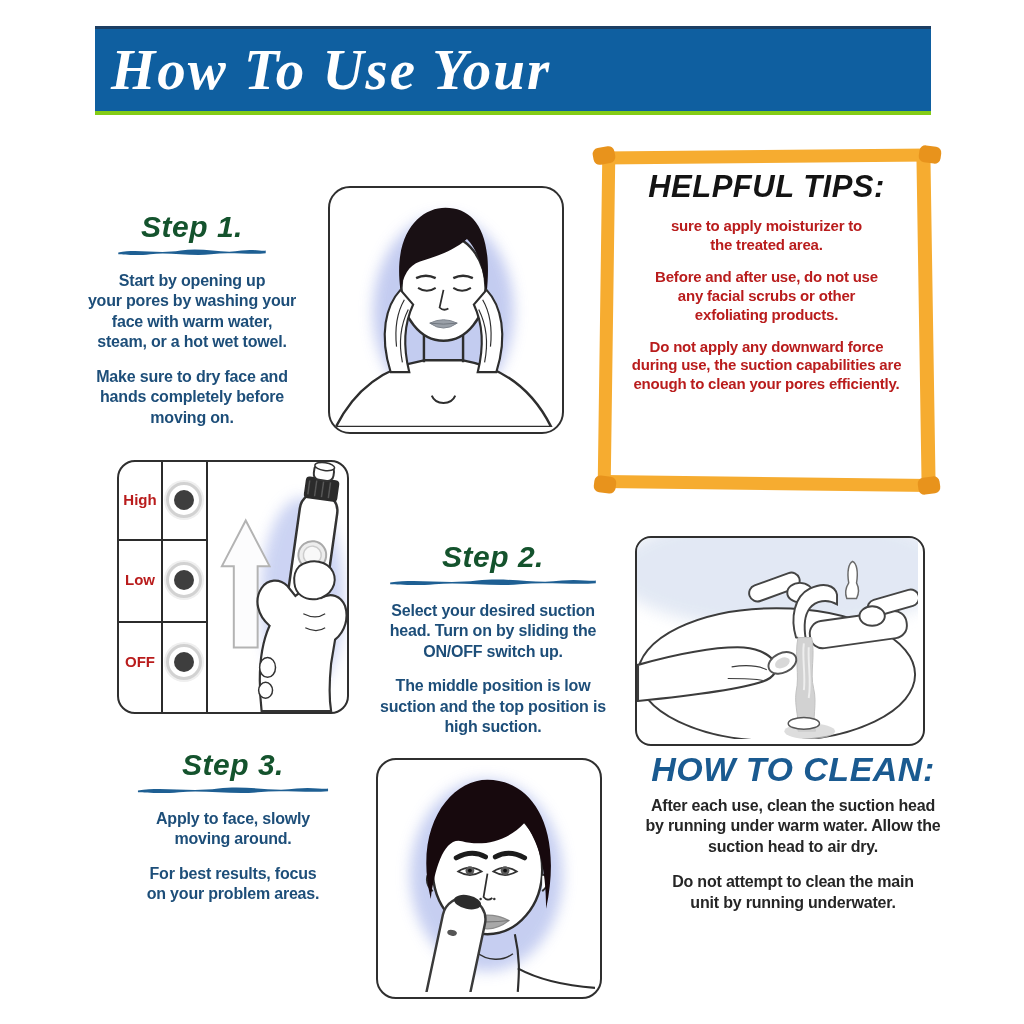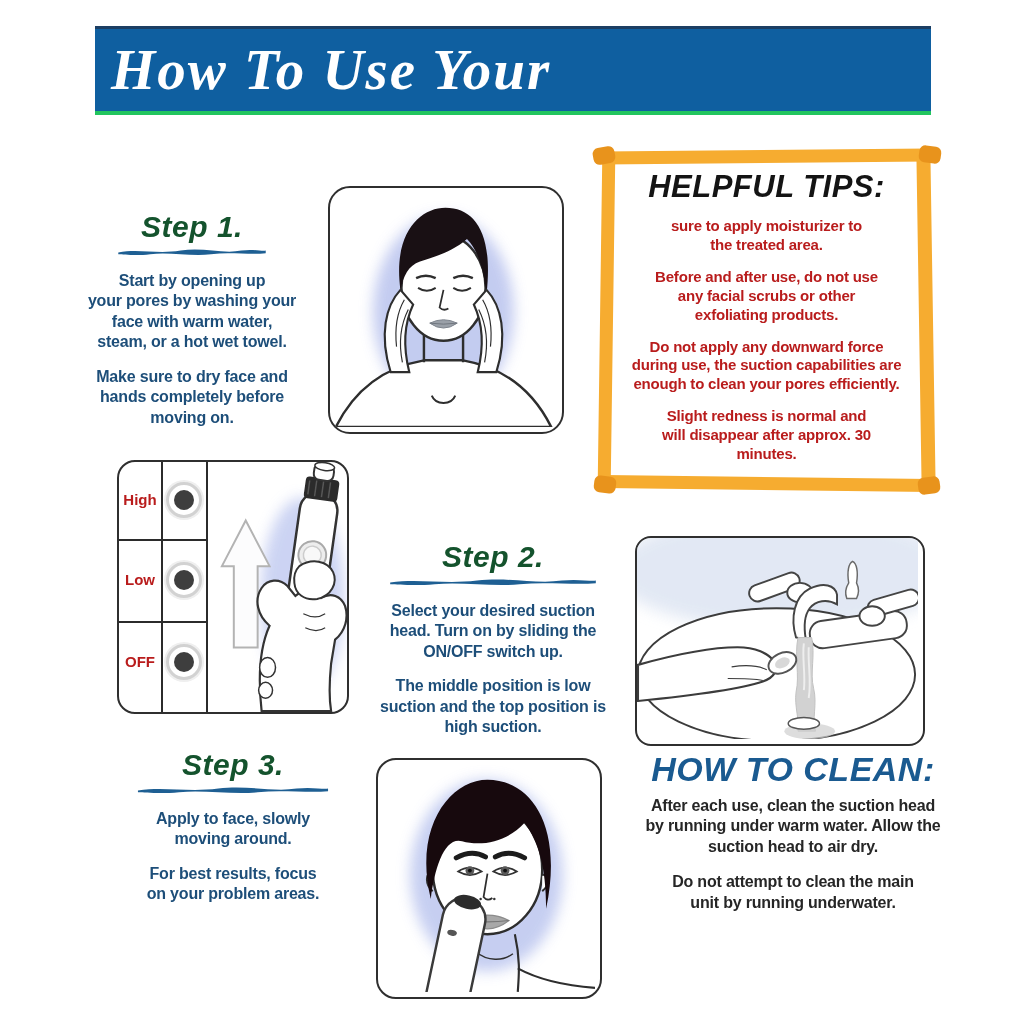--- a/index.html
+++ b/index.html
@@ -2,21 +2,21 @@
 <html><head>
 <meta charset="utf-8">
 <style>
   html,body{margin:0;padding:0;}
   body{width:1024px;height:1024px;position:relative;background:#ffffff;
        font-family:"Liberation Sans",sans-serif;overflow:hidden;}
   .abs{position:absolute;}
 
   
   .header{left:95px;top:26px;width:836px;height:82px;background:#0f5fa0;
-          border-top:3px solid #1c3e63;border-bottom:4px solid #22c55e;}
+          border-top:3px solid #1c3e63;border-bottom:4px solid #84cc16;}
   .header h1{margin:0;padding:8px 0 0 16px;color:#ffffff;
              font-family:"Liberation Serif",serif;font-style:italic;font-weight:bold;
              font-size:57px;letter-spacing:2px;white-space:nowrap;}
 
   
   .step{ text-align:center;color:#1d4e79;}
   .step .title{color:#14532d;font-style:italic;font-weight:bold;font-size:30px;
                letter-spacing:.5px;line-height:1;}
   .brush{display:block;margin:4px auto 2px;}
   .p{white-space:pre-line;font-weight:bold;font-size:16px;line-height:1.28;
@@ -123,23 +123,20 @@
   <div class="nub br"></div>
   <div class="title">HELPFUL TIPS:</div>
   <p class="p">sure to apply moisturizer to
 the treated area.</p>
   <p class="p">Before and after use, do not use
 any facial scrubs or other
 exfoliating products.</p>
   <p class="p">Do not apply any downward force
 during use, the suction capabilities are
 enough to clean your pores efficiently.</p>
-  <p class="p">Slight redness is normal and
-will disappear after approx. 30
-minutes.</p>
 </aside>
 
 <div class="abs illus box-device">
   <div class="vline" style="left:42px;"></div>
   <div class="vline" style="left:87px;"></div>
   <div class="hline" style="top:77px;"></div>
   <div class="hline" style="top:159px;"></div>
   <div class="sw-label" style="top:30px;">High</div>
   <div class="sw-label" style="top:110px;">Low</div>
   <div class="sw-label" style="top:192px;">OFF</div>

